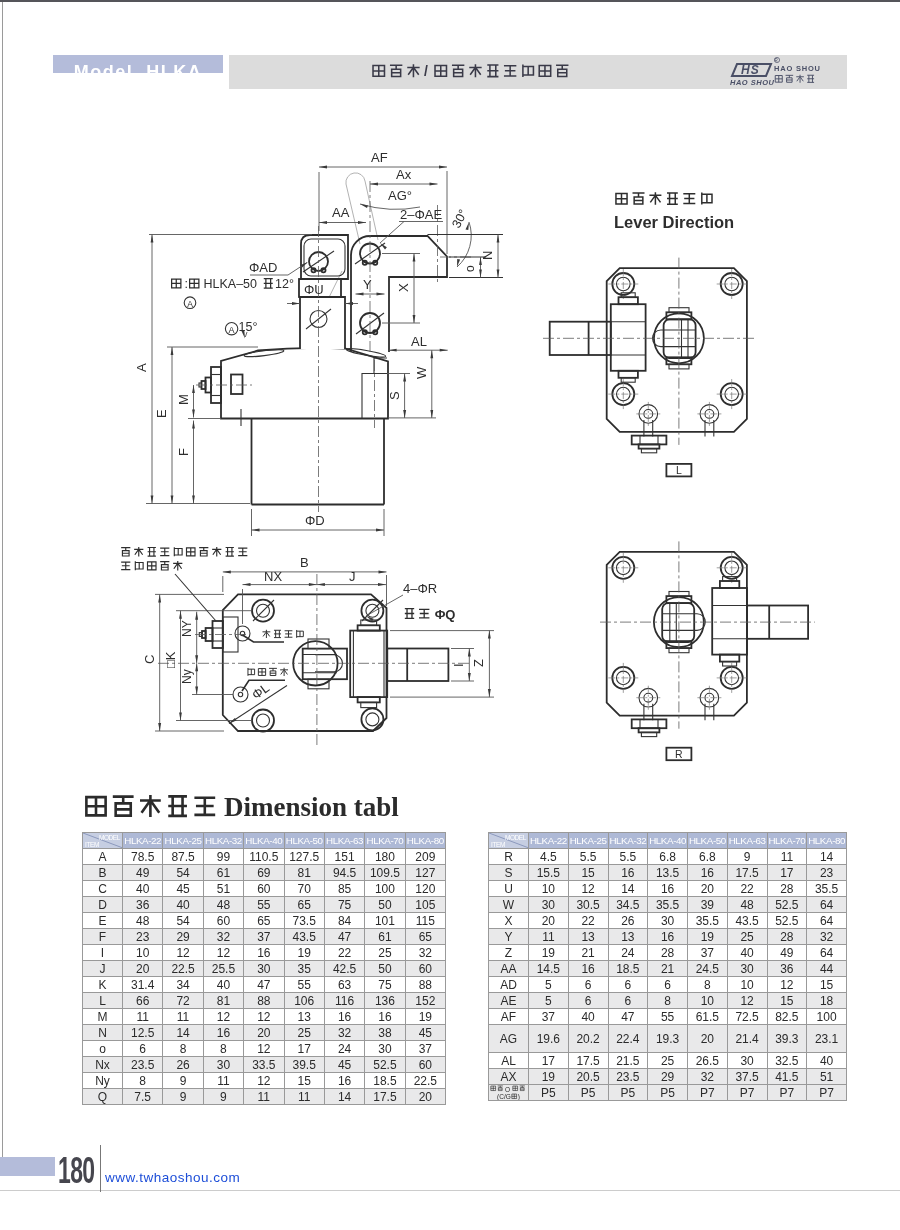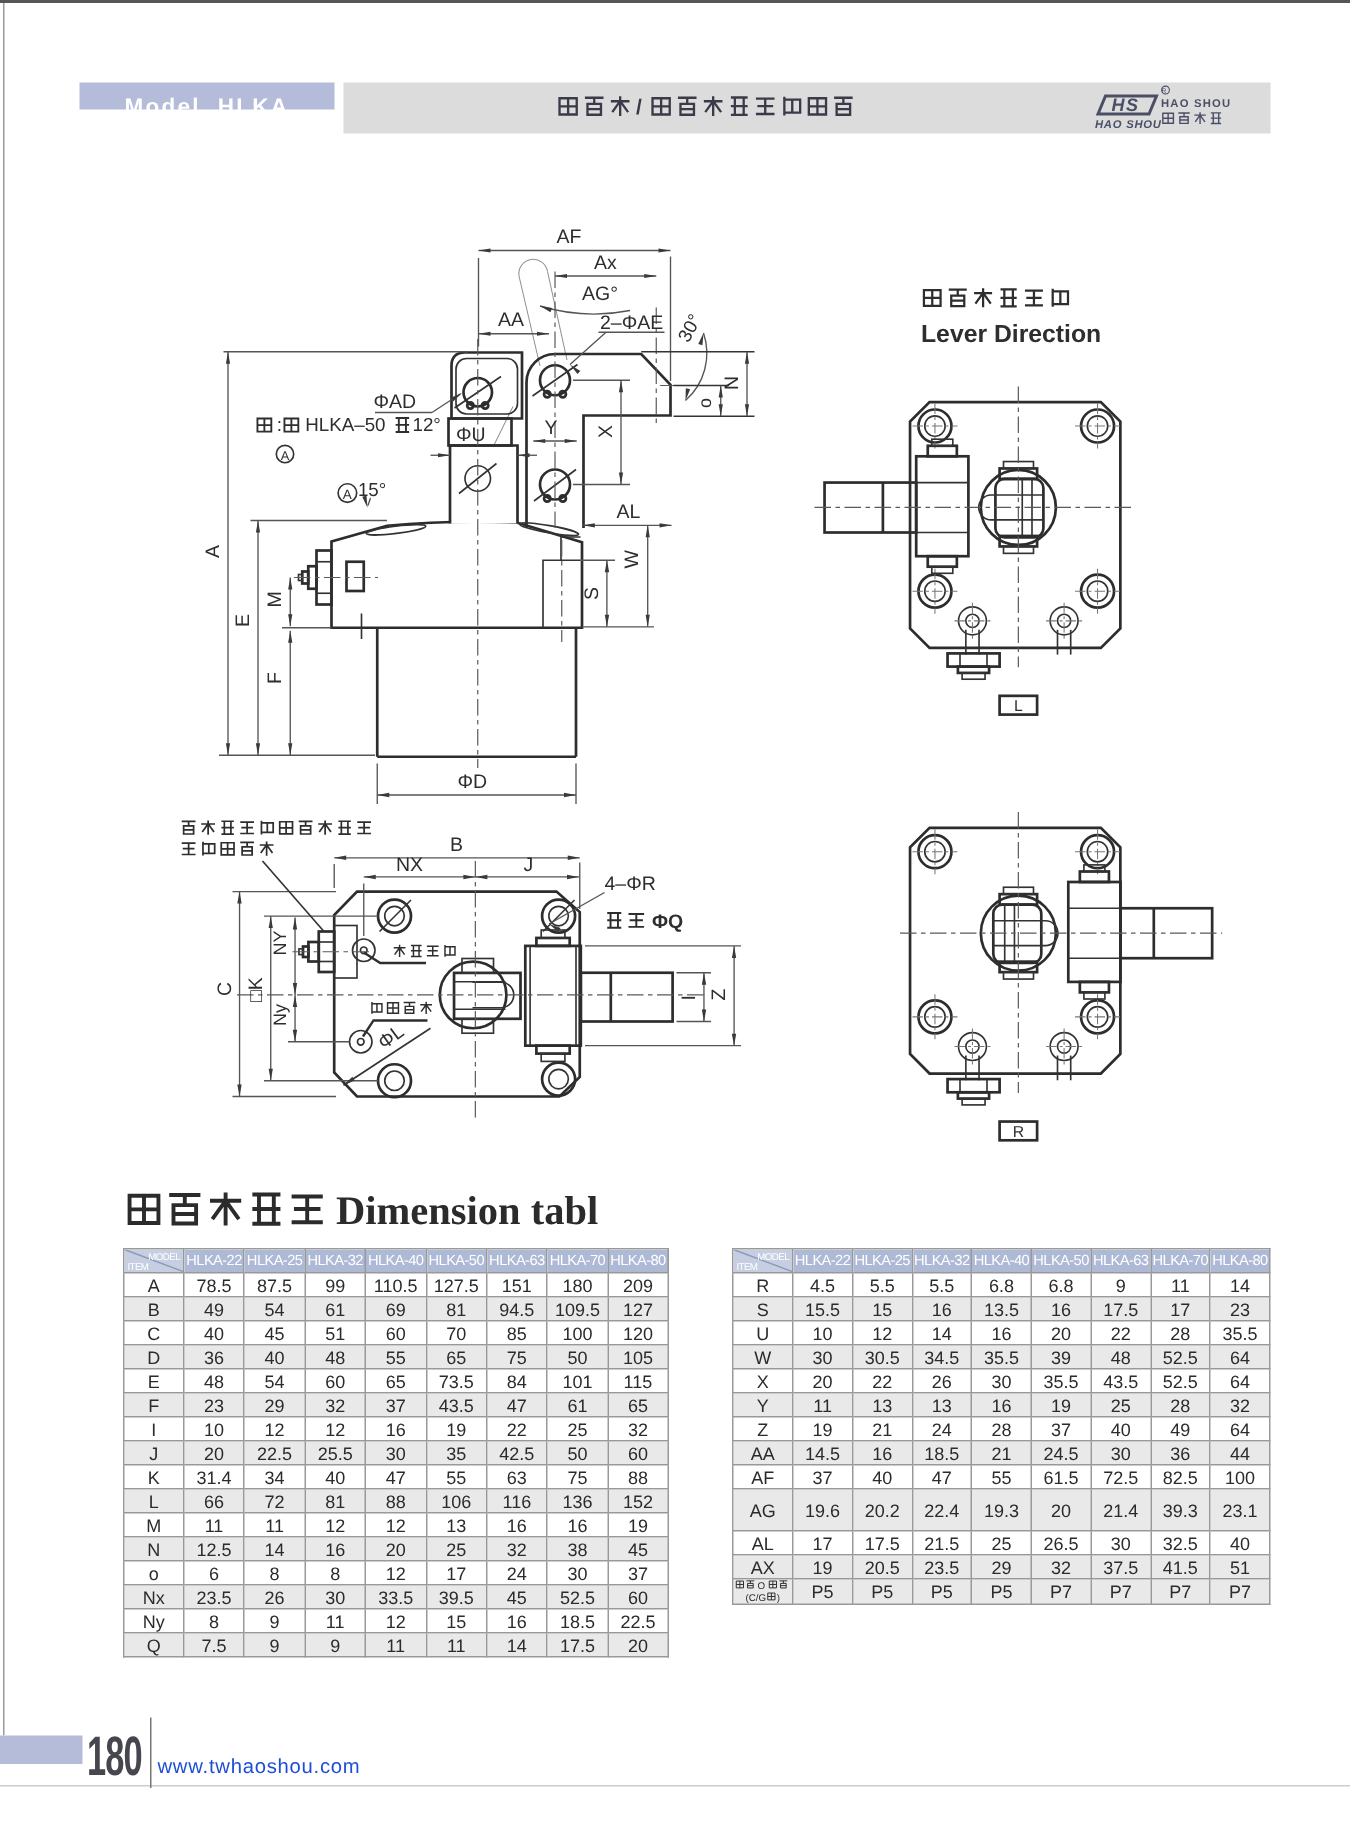--- a/index.html
+++ b/index.html
@@ -30,21 +30,21 @@
         <path d="M1,1.8 H9 M1.6,5 H8.4 M1,8.4 H9 M5,1.8 V8.4" fill="none" stroke="currentColor" stroke-width="1"></path>
       </symbol>
 <symbol id="cj6" viewBox="0 0 10 10">
         <path d="M2,1 V9 M2,2.2 H8.8 V7.8 H2 M5.4,2.2 V7.8" fill="none" stroke="currentColor" stroke-width="1"></path>
       </symbol>
 </defs>
 </svg>
 <div class="abs" style="left:0;top:0;width:900px;height:2px;background:#55555a"></div>
 <div class="abs" style="left:2px;top:2px;width:1px;height:1155px;background:#9a9a9a"></div>
 <div class="abs" style="left:0;top:1190px;width:900px;height:1px;background:#cccccc"></div>
-<div class="abs" style="left:53px;top:55px;width:170px;height:18px;background:#b4bcda;color:#fff;font-weight:bold;font-size:15px;letter-spacing:1.5px;text-align:center;line-height:34px">Model&nbsp; HLKA</div>
+<div class="abs" style="left:53px;top:55px;width:170px;height:18px;background:#b4bcda;color:#fff;font-weight:bold;font-size:18px;letter-spacing:1.5px;text-align:center;line-height:34px">Model&nbsp; HLKA</div>
 <div class="abs" style="left:229px;top:55px;width:618px;height:34px;background:#dcdcdc"></div>
 <div class="abs" style="left:371px;top:63px">
     <svg width="215" height="17" style="display:block">
       <use href="#cj1" x="0.0" y="0" width="15.5" height="15.5" style="color:#3a3a48"></use>
       <use href="#cj2" x="17.4" y="0" width="15.5" height="15.5" style="color:#3a3a48"></use>
       <use href="#cj3" x="34.7" y="0" width="15.5" height="15.5" style="color:#3a3a48"></use>
       <text x="53" y="13" font-size="14" fill="#3a3a48" font-weight="bold">/</text>
       <g transform="translate(62,0)">
         <use href="#cj1" x="0.0" y="0" width="15.5" height="15.5" style="color:#3a3a48"></use>
         <use href="#cj2" x="17.4" y="0" width="15.5" height="15.5" style="color:#3a3a48"></use>
@@ -797,20 +797,42 @@
         <td>14.5</td>
         <td>16</td>
         <td>18.5</td>
         <td>21</td>
         <td>24.5</td>
         <td>30</td>
         <td>36</td>
         <td>44</td>
       </tr>
       <tr style="height:16px">
+        <td style="font-size:12px">AD</td>
+        <td>5</td>
+        <td>6</td>
+        <td>6</td>
+        <td>6</td>
+        <td>8</td>
+        <td>10</td>
+        <td>12</td>
+        <td>15</td>
+      </tr>
+      <tr style="height:16px" class="odd">
+        <td style="font-size:12px">AE</td>
+        <td>5</td>
+        <td>6</td>
+        <td>6</td>
+        <td>8</td>
+        <td>10</td>
+        <td>12</td>
+        <td>15</td>
+        <td>18</td>
+      </tr>
+      <tr style="height:16px">
         <td style="font-size:12px">AF</td>
         <td>37</td>
         <td>40</td>
         <td>47</td>
         <td>55</td>
         <td>61.5</td>
         <td>72.5</td>
         <td>82.5</td>
         <td>100</td>
       </tr>

